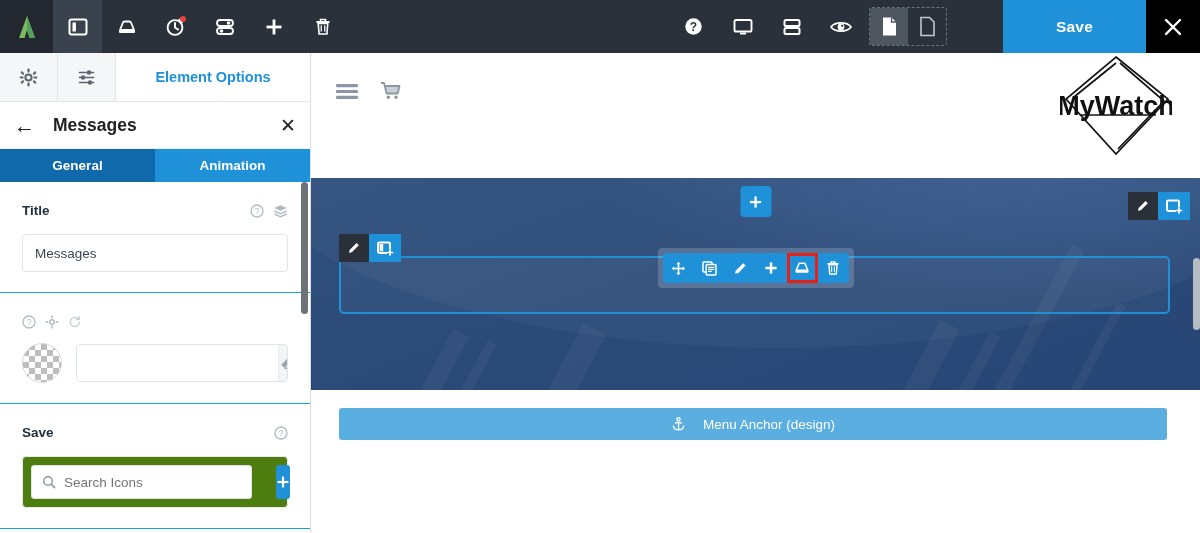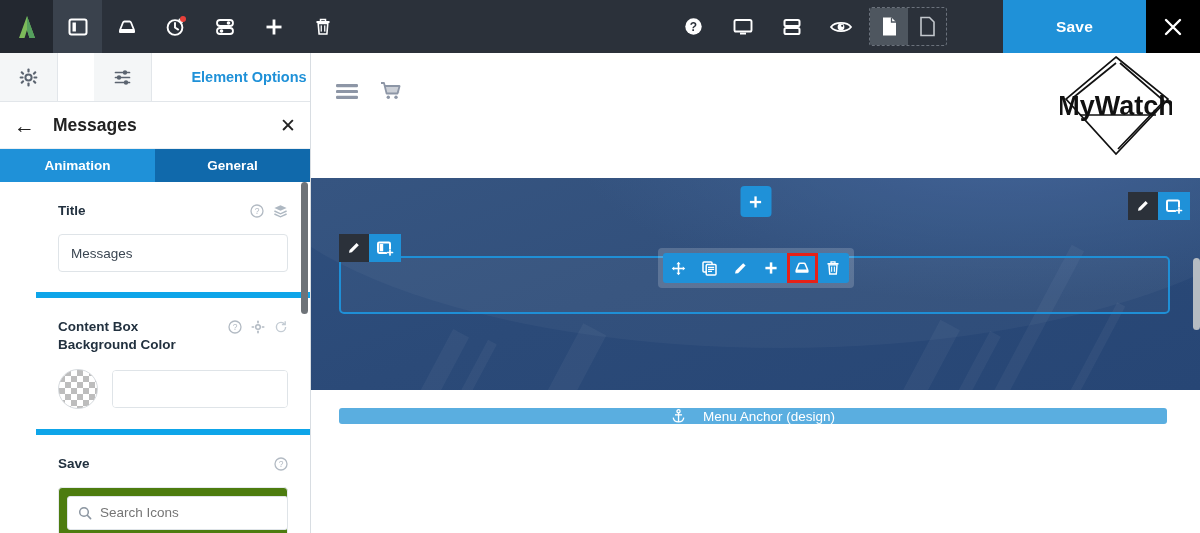--- a/index.html
+++ b/index.html
@@ -51,21 +51,21 @@
   .notif-dot {
     position: absolute; width: 6px; height: 6px; border-radius: 50%;
     background: #e8403a; top: 16px; right: 14px;
   }
 
   
   .sidebar {
     position: absolute; top: 53px; left: 0; width: 311px; height: 480px;
     background: #fff; border-right: 1px solid #d8dde2; overflow: hidden;
   }
-  .side-tabs { display: flex; height: 49px; border-bottom: 1px solid #e2e6ea; gap: 36px; }
+  .side-tabs { display: flex; height: 49px; border-bottom: 1px solid #e2e6ea; }
   .side-tab-icon {
     width: 58px; display: flex; align-items: center; justify-content: center;
     background: #f4f6f7; border-right: 1px solid #e2e6ea; cursor: pointer;
   }
   .side-tab-label {
     flex: 1; display: flex; align-items: center; justify-content: center;
     color: #1f91d8; font-size: 14.5px; font-weight: bold; cursor: pointer;
     background: #fff;
   }
   .panel-head {
@@ -80,21 +80,21 @@
 
   .seg-tabs { display: flex; height: 33px; }
   .seg-tab {
     flex: 1; display: flex; align-items: center; justify-content: center;
     color: #fff; font-size: 13.5px; font-weight: bold; cursor: pointer;
   }
   .seg-tab.active { background: #1069ab; }
   .seg-tab.inactive { background: #1f91d8; }
 
   .panel-body { position: relative; height: 398px; overflow: hidden; }
-  .field-group { padding: 20px 22px 20px 22px; border-bottom: 6px solid #0ea5e9; margin-left: 36px; }
+  .field-group { padding: 20px 22px 20px 22px; border-bottom: 1px solid #0ea5e9; }
   .field-head { display: flex; align-items: flex-start; }
   .field-label {
     flex: 1; font-size: 13.5px; font-weight: bold; color: #22313f;
     line-height: 1.35; padding-right: 8px;
   }
   .field-icons { display: flex; gap: 9px; align-items: center; padding-top: 2px; }
   .txt-input {
     margin-top: 14px; width: 100%; height: 38px; border: 1px solid #dfe4e8;
     border-radius: 4px; padding: 0 12px; font-size: 13.5px; color: #3b4652;
     font-family: "Liberation Sans", sans-serif; background: #fff;
@@ -218,21 +218,21 @@
     background: #2b313a; color: #fff; border-radius: 5px;
     padding: 9px 15px; font-size: 12.5px; font-weight: bold;
     letter-spacing: .7px; white-space: nowrap; z-index: 30;
   }
   .tooltip:after {
     content: ""; position: absolute; left: 50%; margin-left: -7px; bottom: -7px;
     border-left: 7px solid transparent; border-right: 7px solid transparent;
     border-top: 8px solid #2b313a;
   }
   .menu-anchor {
-    position: absolute; left: 28px; right: 33px; top: 355px; height: 16px;
+    position: absolute; left: 28px; right: 33px; top: 355px; height: 32px;
     background: #5aaee0; border-radius: 3px; color: #fff;
     display: flex; align-items: center; justify-content: center; gap: 17px;
     font-size: 13.5px; cursor: pointer;
   }
   .canvas-scroll {
     position: absolute; right: 0; top: 205px; width: 7px; height: 72px;
     background: #b6bcc2; border-radius: 4px; cursor: pointer;
   }
   svg { display: block; }
 </style>
@@ -384,22 +384,22 @@
       <div class="side-tab-label">Element Options</div>
     </div>
 
     <div class="panel-head">
       <span class="panel-back">←</span>
       <span class="panel-title">Messages</span>
       <span class="panel-close">✕</span>
     </div>
 
     <div class="seg-tabs">
+      <div class="seg-tab active">General</div>
       <div class="seg-tab inactive">Animation</div>
-      <div class="seg-tab active">General</div>
     </div>
 
     <div class="panel-body">
 
       <div class="field-group">
         <div class="field-head">
           <div class="field-label">Title</div>
           <div class="field-icons">
             <span>
               <svg width="14" height="14" viewBox="0 0 14 14">
@@ -414,21 +414,20 @@
                 <path d="M1.4 10 L7.5 12.8 L13.6 10" fill="none" stroke="#aeb8c2" stroke-width="1.4"></path>
               </svg>
             </span>
           </div>
         </div>
         <input class="txt-input" type="text" value="Messages" style="">
       </div>
 
       <div class="field-group">
         <div class="field-head">
-          <div class="field-label">Content Box Background Color</div>
           <div class="field-icons">
             <span>
               <svg width="14" height="14" viewBox="0 0 14 14">
                 <circle cx="7" cy="7" r="6" fill="none" stroke="#b2bac3" stroke-width="1.3"></circle>
                 <text x="7" y="10.2" font-size="8.5" fill="#b2bac3" text-anchor="middle" font-family="Liberation Sans, sans-serif">?</text>
               </svg>
             </span>
             <span>
               <svg width="14" height="14" viewBox="0 0 19 19">
                 <circle cx="9.5" cy="9.5" r="3.1" fill="none" stroke="#b2bac3" stroke-width="2"></circle>

